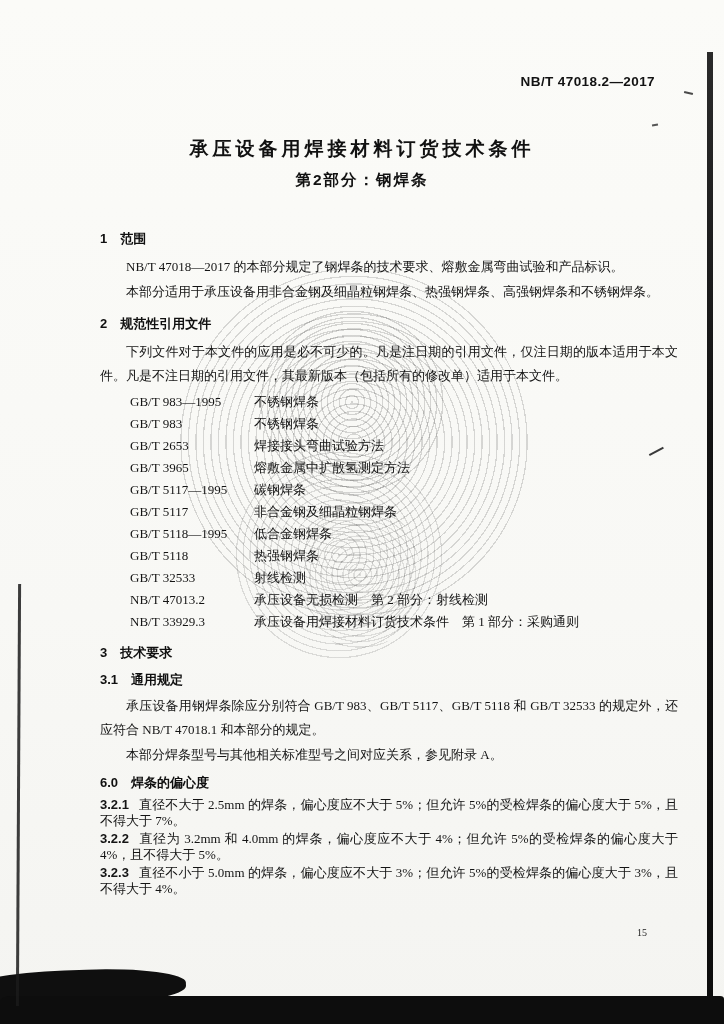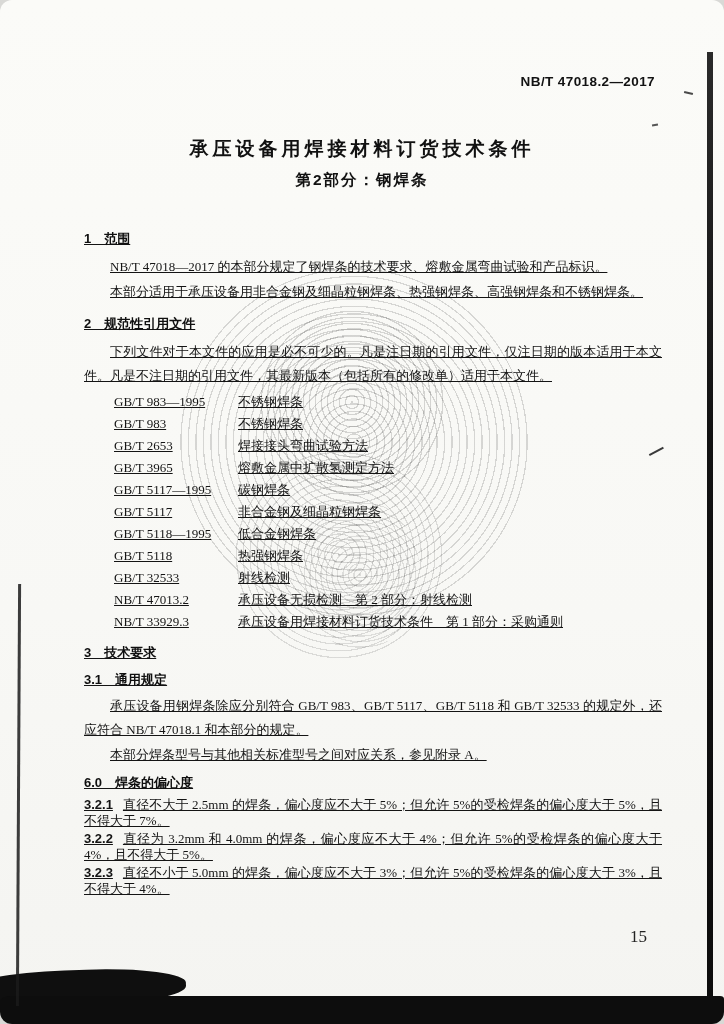--- a/index.html
+++ b/index.html
@@ -2,21 +2,21 @@
 <html><head>
 <meta charset="utf-8">
 <style>
   * { margin:0; padding:0; box-sizing:border-box; }
   html,body { width:724px; height:1024px; }
   body { background:#d9d9d6; font-family:"Liberation Serif","DejaVu Serif",serif; }
 
   .page {
     position:relative; width:724px; height:1024px;
     background:linear-gradient(180deg,#fbfbf8 0%, #f8f8f5 60%, #f4f4f1 100%);
-    overflow:hidden; color:#161616;border-radius:12px;
+    overflow:hidden; color:#161616;
   }
 
   
   .wm { position:absolute; border-radius:50%; pointer-events:none; }
   .wm1 { left:178px; top:266px; width:352px; height:352px;
     background:repeating-radial-gradient(circle at 50% 50%, rgba(35,35,35,.30) 0 1.2px, transparent 1.2px 7.5px);
     opacity:.55; }
   .wm2 { left:258px; top:308px; width:188px; height:188px;
     background:repeating-radial-gradient(circle at 50% 50%, rgba(30,30,30,.34) 0 1.3px, transparent 1.3px 6px);
     opacity:.5; }
@@ -37,22 +37,22 @@
     font-family:"Liberation Sans","DejaVu Sans",sans-serif;
     font-weight:bold; font-size:19px; letter-spacing:4px; color:#111;
   }
   .subtitle {
     position:absolute; top:170px; left:0; width:100%; text-align:center;
     font-family:"Liberation Sans","DejaVu Sans",sans-serif;
     font-weight:bold; font-size:15.5px; letter-spacing:2px; color:#111;
   }
 
   .content {
-    position:absolute; left:84px; top:228px; width:578px;
-    font-size:13px; color:#141414;text-decoration:underline;
+    position:absolute; left:100px; top:228px; width:578px;
+    font-size:13px; color:#141414;
   }
   .h {
     font-family:"Liberation Sans","DejaVu Sans",sans-serif;
     font-weight:bold; font-size:13px; color:#101010; line-height:22px;
   }
   .sec { margin:9px 0 5px; }
   .sec:first-child { margin-top:0; }
   .sub { margin:5px 0 3px; }
 
   .para { text-indent:2em; line-height:24px; margin-bottom:1px; text-align:justify; }
@@ -61,21 +61,21 @@
   .ref-row { display:flex; line-height:22px; }
   .ref-code { width:124px; flex:none; }
   .ref-title { flex:1; }
 
   .clause { line-height:16px; margin-bottom:2px; text-align:justify; }
   .cnum {
     font-family:"Liberation Sans","DejaVu Sans",sans-serif;
     font-weight:bold; margin-right:10px;
   }
 
-  .pageno { position:absolute; top:927px; right:77px; font-size:17px; color:#222; }
+  .pageno { position:absolute; top:927px; right:77px; font-size:10px; color:#222; }
 
   
   .edge-right { position:absolute; right:11px; top:52px; bottom:10px; width:6px;
     background:linear-gradient(180deg,#2a2a2a 0%, #121212 40%, #0c0c0c 100%); }
   .edge-bottom { position:absolute; left:0; right:0; bottom:0; height:28px; background:#0d0d0d;
     border-radius:10px 4px 0 0 / 6px 3px 0 0; }
   .corner-blob { position:absolute; left:-34px; bottom:18px; width:220px; height:36px;
     background:#0f0f0f; border-radius:45%; transform:rotate(-2deg); }
   .edge-left { position:absolute; left:17px; top:584px; bottom:18px; width:3px;
     background:#1b1b1b; transform:rotate(.3deg); opacity:.85; }

